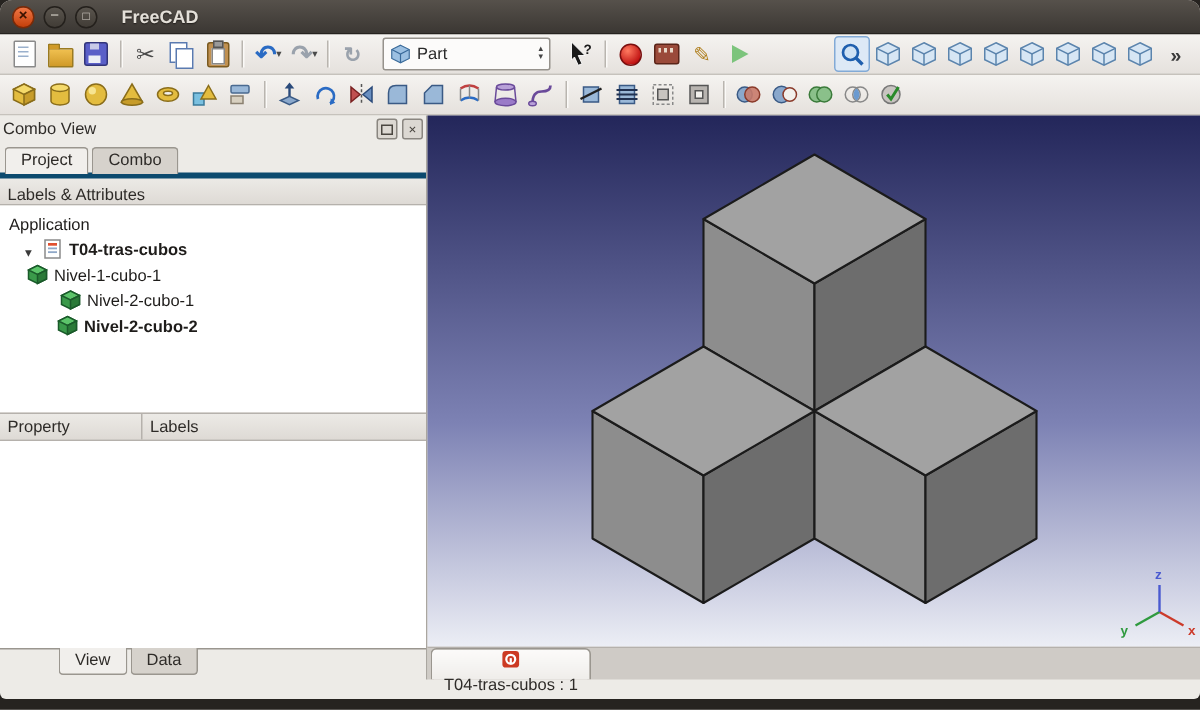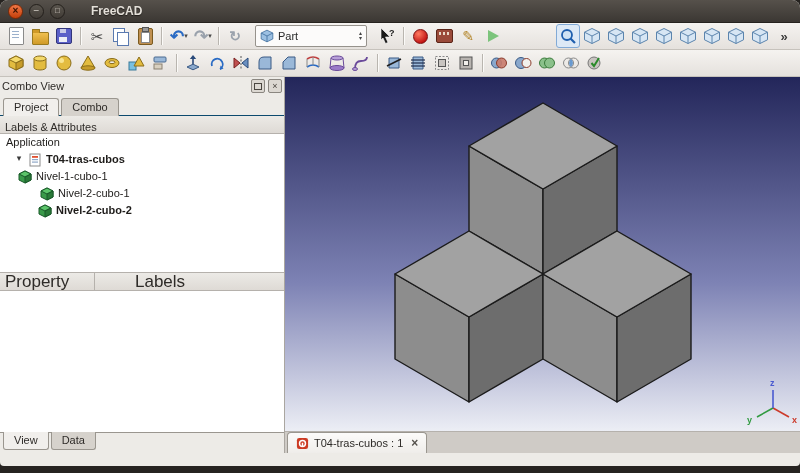--- a/index.html
+++ b/index.html
@@ -8,21 +8,21 @@
     overflow:hidden;position:relative;}
 
   
   .titlebar{height:22px;background:linear-gradient(#56514b,#3b3733);display:flex;align-items:center;
     padding:0 8px;gap:6px;border-bottom:1px solid #26231f;}
   .winbtn{width:15px;height:15px;border-radius:50%;display:flex;align-items:center;justify-content:center;
     font-size:10px;line-height:1;color:#d8d3cb;background:linear-gradient(#5a554e,#413c36);
     border:1px solid #24201c;box-sizing:border-box;cursor:default;}
   .winbtn.close{background:linear-gradient(#f07746,#c43f0a);color:#3a1200;border-color:#7a2a08;font-weight:bold;}
   .winbtn.max{font-size:8px;}
-  .wintitle{color:#e4e0d9;font-weight:bold;font-size:12px;margin-left:20px;text-shadow:0 1px 1px #1f1c19;}
+  .wintitle{color:#e4e0d9;font-weight:bold;font-size:12px;margin-left:10px;text-shadow:0 1px 1px #1f1c19;}
 
   
   .toolbar{height:26px;display:flex;align-items:center;background:linear-gradient(#f5f3f0,#e5e1dd);
     border-bottom:1px solid #c6c2bc;padding:0 4px;}
   .tbgroup{display:contents;}
   .tbi{width:24px;height:24px;display:inline-flex;align-items:center;justify-content:center;
     position:relative;border-radius:3px;flex:0 0 auto;}
   .tbi.framed{background:#dde9f6;border:1px solid #82aad6;box-sizing:border-box;}
   .tbsep{width:1px;height:18px;background:#b9b5af;box-shadow:1px 0 0 #fbfaf8;margin:0 4px;flex:0 0 auto;}
   .spring{flex:1 1 auto;}
@@ -70,50 +70,50 @@
   .main{display:flex;height:376px;}
   .combo-view{width:284px;display:flex;flex-direction:column;border-right:1px solid #aaa6a0;
     background:#edebe7;box-sizing:content-box;}
   .dock-title{height:18px;display:flex;align-items:center;padding:0 2px;font-size:11px;color:#2e2b28;}
   .dock-btns{margin-left:auto;display:flex;gap:3px;}
   .dock-btn{width:12px;height:12px;border:1px solid #8a8680;background:#dcd8d2;font-size:9px;line-height:10px;
     text-align:center;color:#4a4640;border-radius:2px;display:flex;align-items:center;justify-content:center;}
   .float-glyph{width:6px;height:5px;border:1px solid #4a4640;display:block;}
 
   .tabbar{display:flex;align-items:flex-end;height:20px;padding:0 3px;position:relative;}
-  .tabbar.top{border-bottom:1px solid #0c4a6e;text-align:center;}
+  .tabbar.top{border-bottom:4px solid #0c4a6e;text-align:center;}
   .tab{font-size:11px;padding:2px 10px 3px;color:#2e2b28;background:#d6d2cc;border:1px solid #9a968f;
     border-bottom:none;border-radius:3px 3px 0 0;margin-right:2px;position:relative;top:1px;}
   .tabbar.top .tab.active{background:#f1efec;z-index:2;}
   .tabbar.bottom{border-top:1px solid #9a968f;align-items:flex-start;height:20px;}
   .tabbar.bottom .tab{border:1px solid #9a968f;border-top:none;border-radius:0 0 3px 3px;top:-1px;}
-  .tabbar.bottom .tab.active{background:#f1efec;z-index:2;}
+  .tabbar.bottom .tab.active{background:#f1efec;z-index:2;margin-left:36px;}
 
   .tree-header{height:17px;background:linear-gradient(#eceae6,#dedad5);border-bottom:1px solid #b5b1ac;
     font-size:11px;display:flex;align-items:flex-end;padding:0 5px;color:#2e2b28;}
   .tree{height:138px;background:#fff;overflow:hidden;padding-top:2px;box-sizing:border-box;}
-  .trow{display:flex;align-items:flex-start;height:17px;font-size:11px;color:#1e1c1a;gap:4px;}
+  .trow{display:flex;align-items:flex-end;height:17px;font-size:11px;color:#1e1c1a;gap:4px;}
   .texp{font-size:9px;color:#3a3a3a;width:10px;text-align:center;}
   .tlabel.bold{font-weight:bold;}
   .k-docfile,.k-cubeitem{width:14px;height:14px;}
 
   .prop-head{height:17px;display:flex;background:linear-gradient(#eceae6,#dedad5);border-top:1px solid #b5b1ac;
-    border-bottom:1px solid #b5b1ac;font-size:17px;color:#2e2b28;gap:35px;}
+    border-bottom:1px solid #b5b1ac;font-size:11px;color:#2e2b28;}
   .prop-col{padding:1px 5px;display:flex;align-items:center;box-sizing:border-box;}
   .prop-col:first-child{width:95px;border-right:1px solid #b5b1ac;}
   .prop-body{flex:1;background:#fff;}
 
   .viewport-wrap{flex:1;display:flex;flex-direction:column;min-width:0;}
   .viewport{height:355px;position:relative;}
   .scene{position:absolute;inset:0;}
   .scene polygon{stroke-width:1.4;stroke-linejoin:round;}
 
   .mdi-tabbar{height:21px;background:#cfcbc6;border-top:1px solid #b5b1ac;display:flex;align-items:flex-end;padding-left:2px;}
   .mdi-tab{height:20px;display:flex;align-items:center;gap:5px;background:linear-gradient(#fcfbfa,#efedea);
-    border:1px solid #9a968f;border-bottom:none;border-radius:4px 4px 0 0;padding:0 8px;font-size:11px;color:#2e2b28;}
+    border:1px solid #9a968f;border-bottom:none;border-radius:4px 4px 0 0;padding:0 8px;font-size:11px;color:#2e2b28;flex-direction:column;}
   .mdi-icon{width:13px;height:13px;display:inline-flex;}
   .mdi-icon svg{width:100%;height:100%;}
   .mdi-close{font-size:12px;color:#55524d;font-weight:bold;margin-left:3px;}
 
   .statusbar{height:16px;background:linear-gradient(#e9e6e2,#d8d4cf);border-top:1px solid #b5b1ac;
     display:flex;align-items:center;justify-content:flex-end;font-size:11px;color:#3a3733;padding-right:18px;position:relative;}
   .sizegrip{position:absolute;right:2px;bottom:2px;width:11px;height:11px;
     background:repeating-linear-gradient(135deg,#a8a49e 0 1px,transparent 1px 4px);}
 </style>
 </head>

